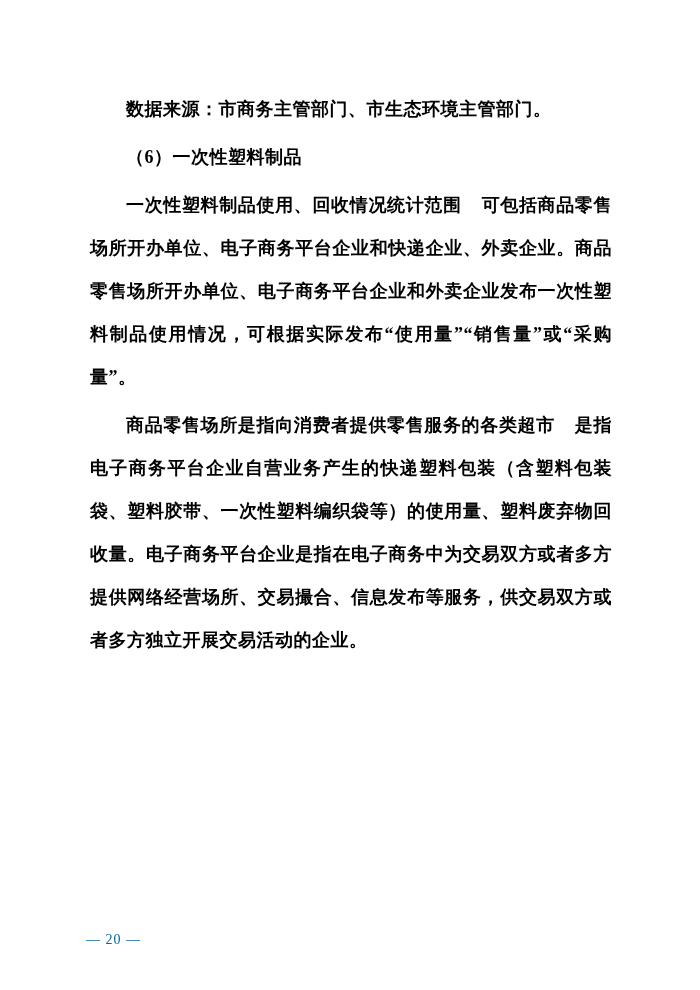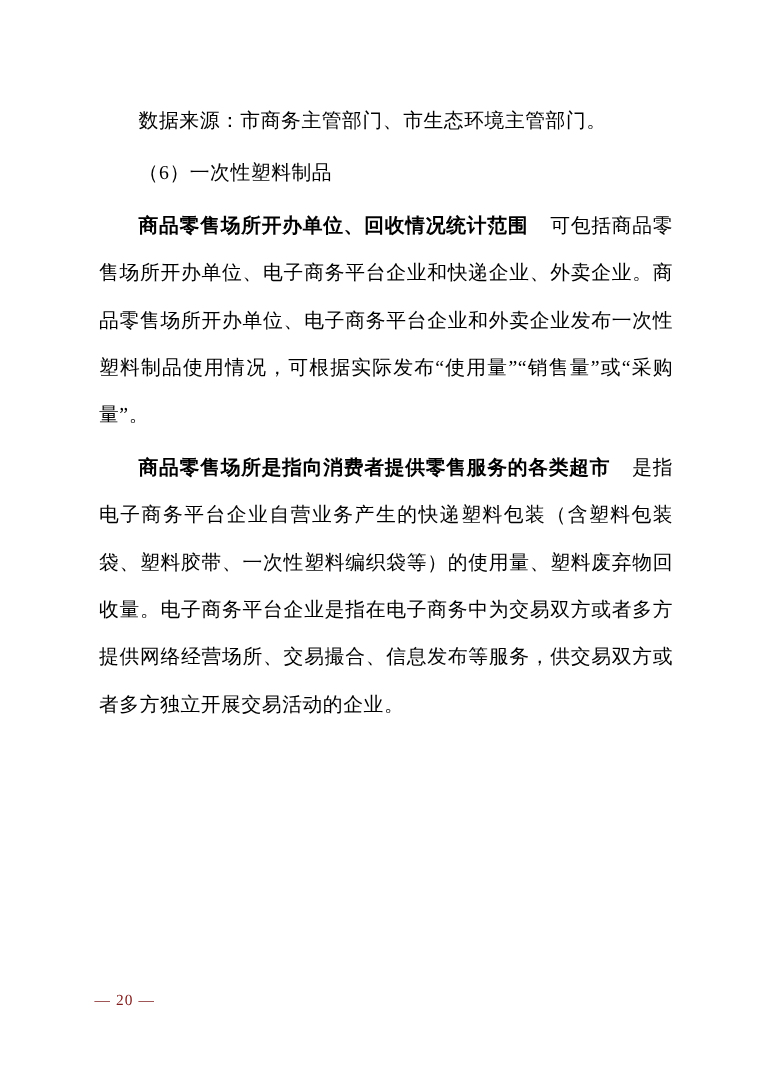--- a/index.html
+++ b/index.html
@@ -26,49 +26,49 @@
     margin: 0 0 5px 0;
     font-size: 18px;
     line-height: 43px;
     text-align: justify;
     text-justify: inter-ideograph;
     text-indent: 2em;
     letter-spacing: 0.5px;
     word-break: break-all;
   }
   .para.bold {
-    font-weight: normal;
+    font-weight: bold;
   }
   .para .lead {
     font-weight: bold;
   }
   .para .rest {
-    font-weight: normal;
+    font-weight: bold;
     margin-left: 20px;
   }
   .footer {
     position: absolute;
     left: 86px;
-    top: 903px;
+    top: 932px;
     font-size: 14px;
     letter-spacing: 1px;
-    color: #7f1d1d;
+    color: #0369a1;
   }
 </style>
 </head>
 <body>
 
 <div class="page">
   <div class="content">
 
     <p class="para bold">数据来源：市商务主管部门、市生态环境主管部门。</p>
 
     <p class="para bold">（6）一次性塑料制品</p>
 
-    <p class="para"><span class="lead">商品零售场所开办单位、回收情况统计范围</span><span class="rest">可包括商品零售场所开办单位、电子商务平台企业和快递企业、外卖企业。商品零售场所开办单位、电子商务平台企业和外卖企业发布一次性塑料制品使用情况，可根据实际发布“使用量”“销售量”或“采购量”。</span></p>
+    <p class="para"><span class="lead">一次性塑料制品使用、回收情况统计范围</span><span class="rest">可包括商品零售场所开办单位、电子商务平台企业和快递企业、外卖企业。商品零售场所开办单位、电子商务平台企业和外卖企业发布一次性塑料制品使用情况，可根据实际发布“使用量”“销售量”或“采购量”。</span></p>
 
 
     <p class="para"><span class="lead">商品零售场所是指向消费者提供零售服务的各类超市</span><span class="rest">是指电子商务平台企业自营业务产生的快递塑料包装（含塑料包装袋、塑料胶带、一次性塑料编织袋等）的使用量、塑料废弃物回收量。电子商务平台企业是指在电子商务中为交易双方或者多方提供网络经营场所、交易撮合、信息发布等服务，供交易双方或者多方独立开展交易活动的企业。</span></p>
 
   </div>
 
   <div class="footer">— 20 —</div>
 </div>
 
 </body></html>

